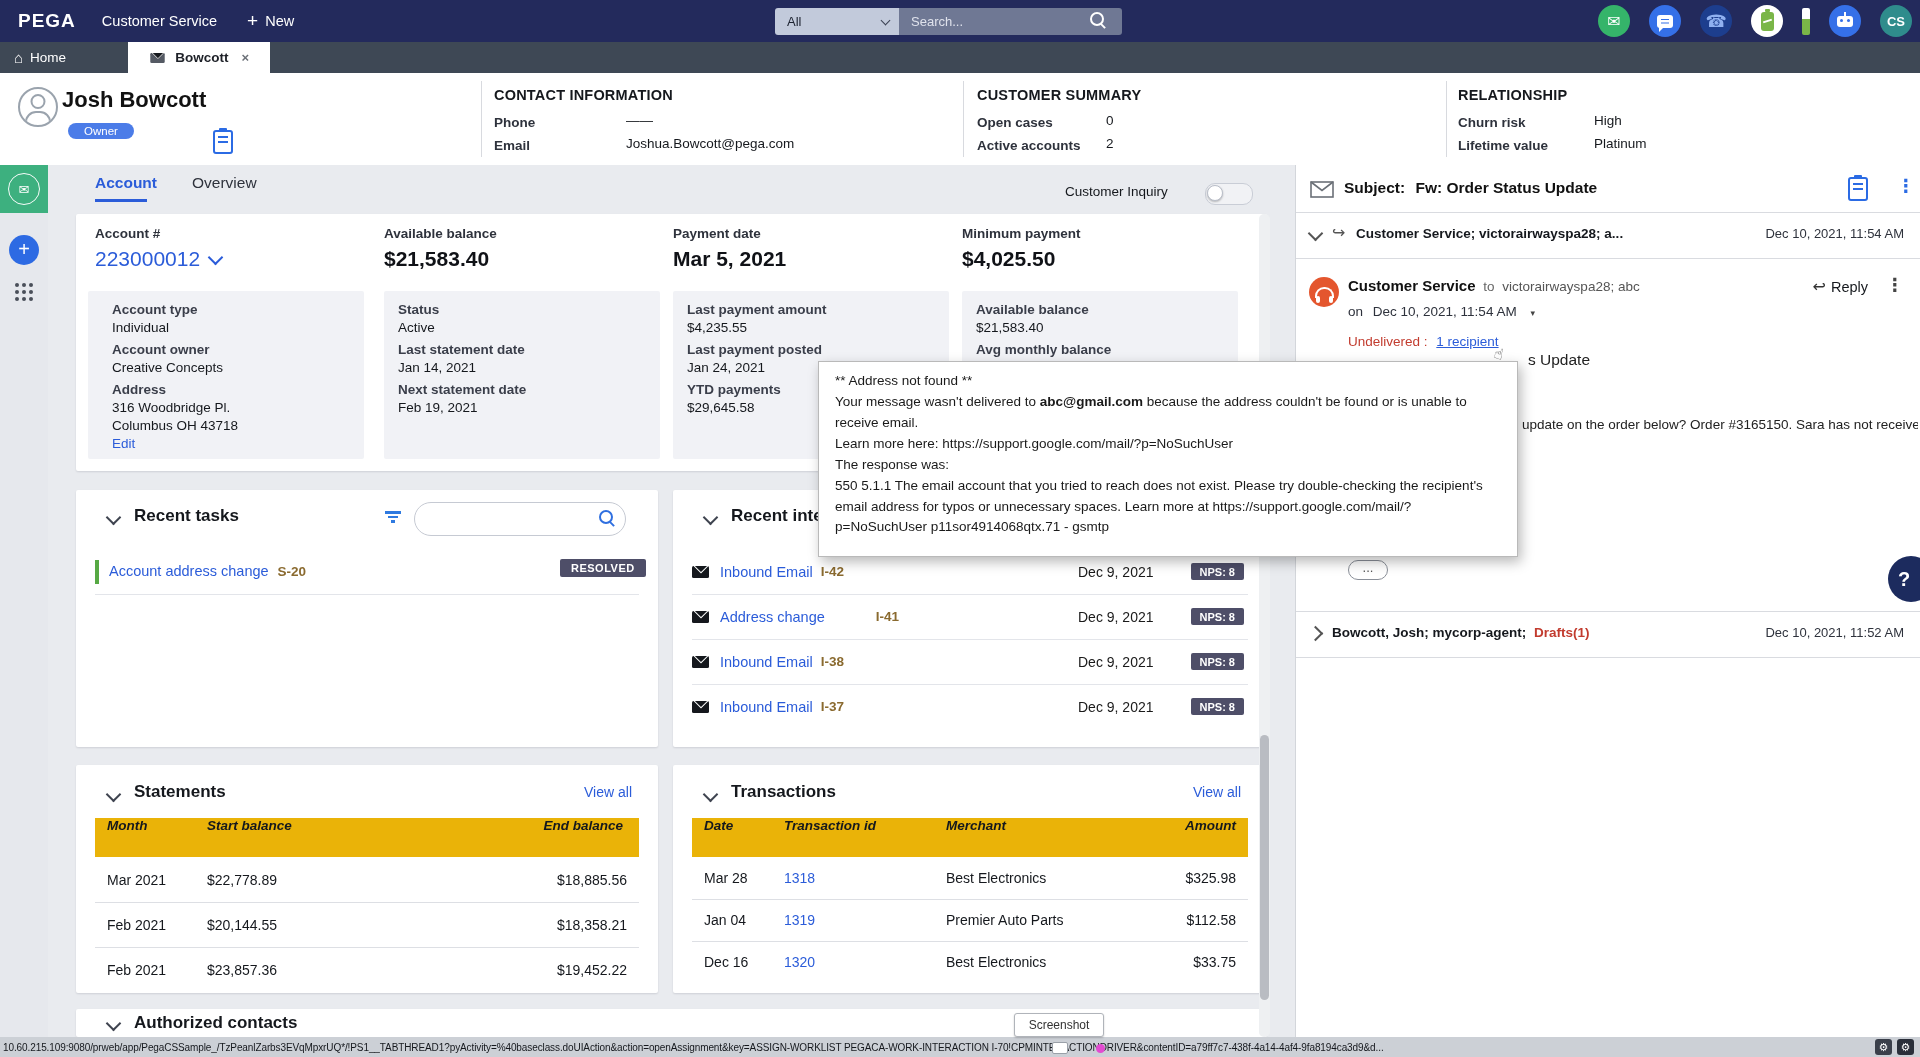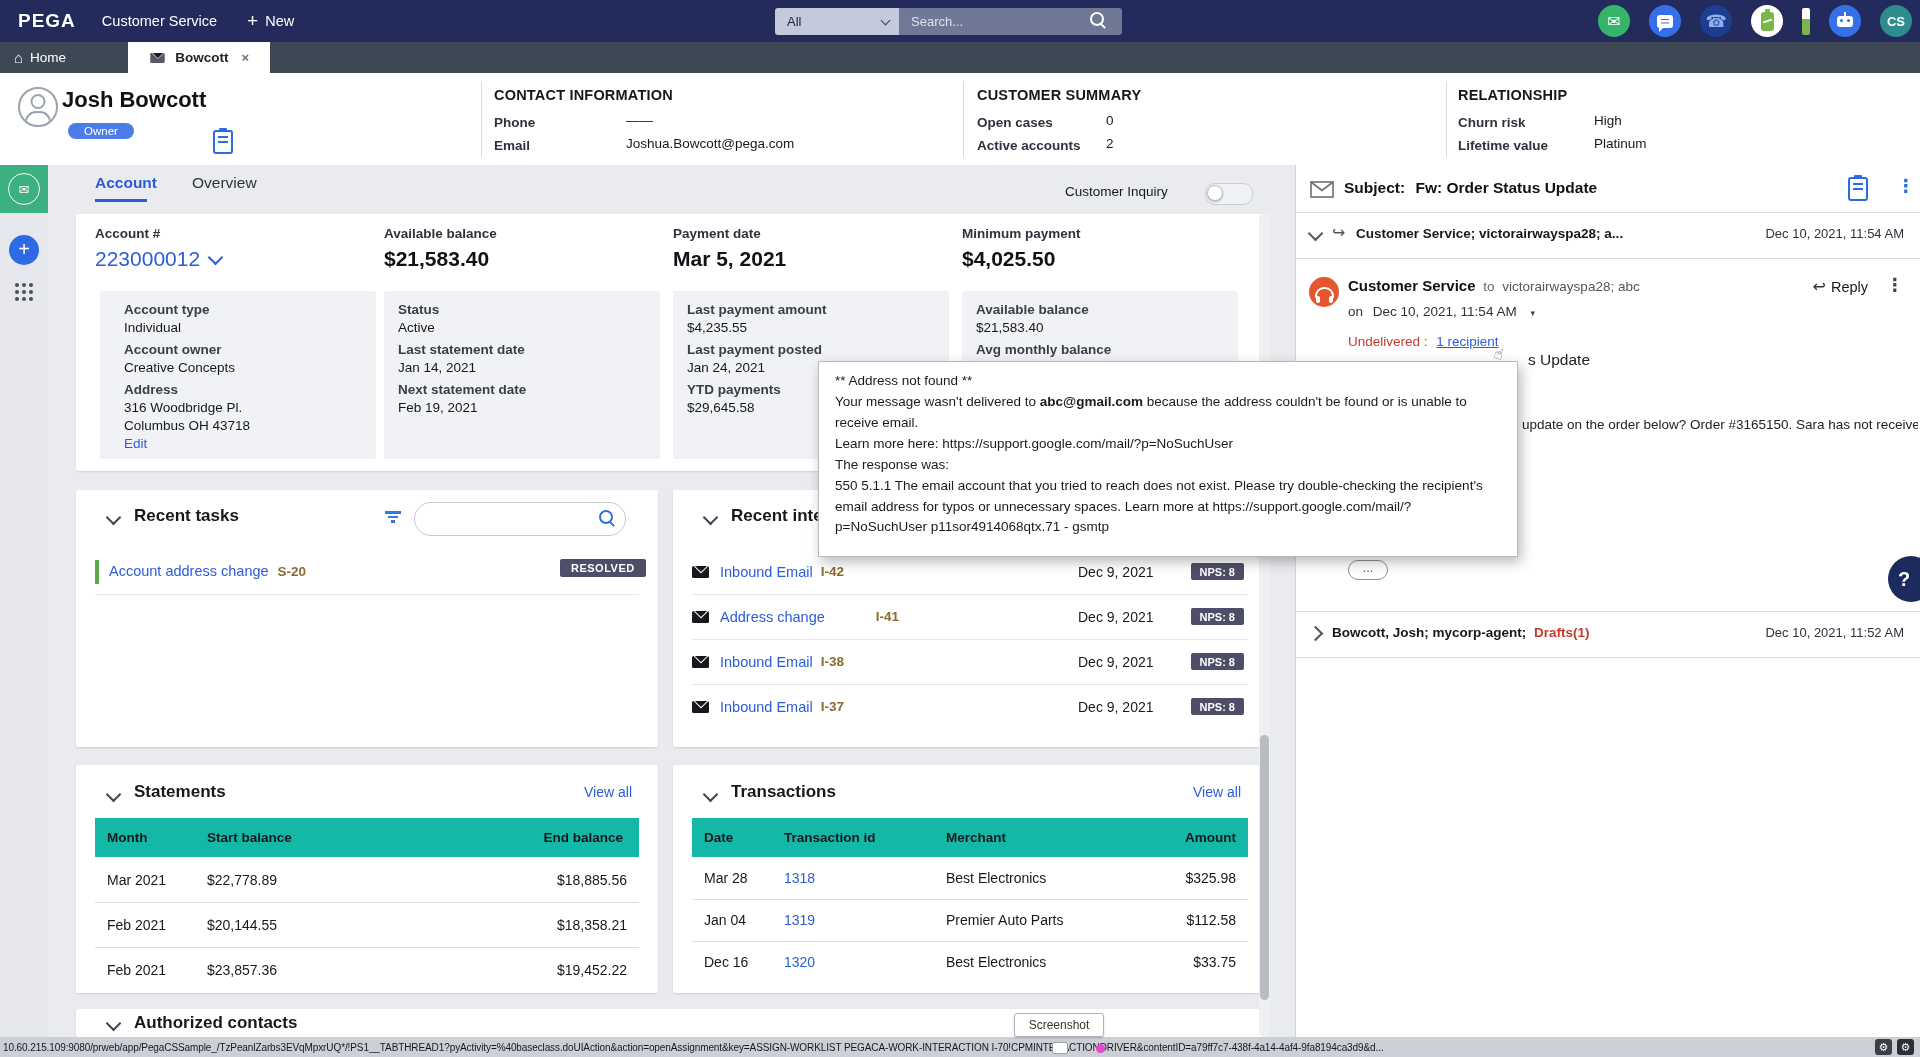--- a/index.html
+++ b/index.html
@@ -89,21 +89,21 @@
   .sc-l{font-weight:600;color:#3a3e4a;margin-top:4px;} .sc-l:first-child{margin-top:0;}
   .sc-v{color:#15181d;}
   .sum-label{position:absolute;top:12px;font-size:13.5px;font-weight:600;color:#2e323c;}
   .sum-value{position:absolute;top:33px;font-size:21px;font-weight:700;color:#101217;}
   .link{color:#2b5cd9;cursor:pointer;}
   .cardtitle{font-size:17px;font-weight:700;color:#15181d;}
   .badge{background:#4e4e68;color:#fff;font-size:11px;font-weight:700;padding:3px 11px;border-radius:2px;letter-spacing:.5px;}
   .npsbadge{background:#4e4e68;color:#fff;font-size:11px;font-weight:700;padding:2.5px 9px;border-radius:2px;}
   .idtxt{color:#8a6a2f;font-weight:600;font-size:13.5px;}
   .rowline{position:absolute;left:19px;right:19px;height:1px;background:#e3e5ea;}
-  .thead{position:absolute;background:#14b8a6;display:flex;align-items:center;font-size:13.5px;font-weight:700;color:#15181d;}
+  .thead{position:absolute;background:#eab308;display:flex;align-items:flex-start;font-size:13.5px;font-weight:700;color:#15181d;font-style:italic;}
   .trow{position:absolute;display:flex;align-items:center;font-size:14px;color:#15181d;border-bottom:1px solid #dddfe4;}
   .searchpill{position:absolute;border:1px solid #c6cad3;border-radius:17px;background:#fff;display:flex;
         align-items:center;justify-content:space-between;padding:0 12px;box-sizing:border-box;}
   .searchpill input{border:none;outline:none;font-size:13px;width:150px;font-family:inherit;background:transparent;}
   .toggle{position:relative;width:46px;height:20px;border-radius:10px;background:#f1f2f5;border:1px solid #c9cdd6;cursor:pointer;}
   .toggle::after{content:'';position:absolute;left:1px;top:1px;width:16px;height:16px;border-radius:50%;background:#fff;
         border:1px solid #b9bec9;box-sizing:border-box;box-shadow:0 1px 2px rgba(0,0,0,.25);}
   
   .rpanel{left:1295px;top:165px;width:625px;height:872px;background:#fff;border-left:1px solid #d3d6db;box-sizing:border-box;}
   .rp-div{position:absolute;left:0;right:0;height:1px;background:#d9dbe0;}
@@ -250,21 +250,21 @@
       <span>223000012</span>
       <span class="chev blue" style="margin-top:-4px;"></span>
     </div>
     <div class="sum-label" style="left:308px;">Available balance</div>
     <div class="sum-value" style="left:308px;">$21,583.40</div>
     <div class="sum-label" style="left:597px;">Payment date</div>
     <div class="sum-value" style="left:597px;">Mar 5, 2021</div>
     <div class="sum-label" style="left:886px;">Minimum payment</div>
     <div class="sum-value" style="left:886px;">$4,025.50</div>
 
-    <div class="subcard" style="left:24px;padding-left:24px;">
+    <div class="subcard" style="left:12px;padding-left:24px;">
       <div class="sc-l">Account type</div>
       <div class="sc-v">Individual</div>
       <div class="sc-l">Account owner</div>
       <div class="sc-v">Creative Concepts</div>
       <div class="sc-l">Address</div>
       <div class="sc-v">316 Woodbridge Pl.</div>
       <div class="sc-v">Columbus  OH 43718</div>
       <div class="sc-v link">Edit</div>
     </div>
     <div class="subcard" style="left:308px;">

